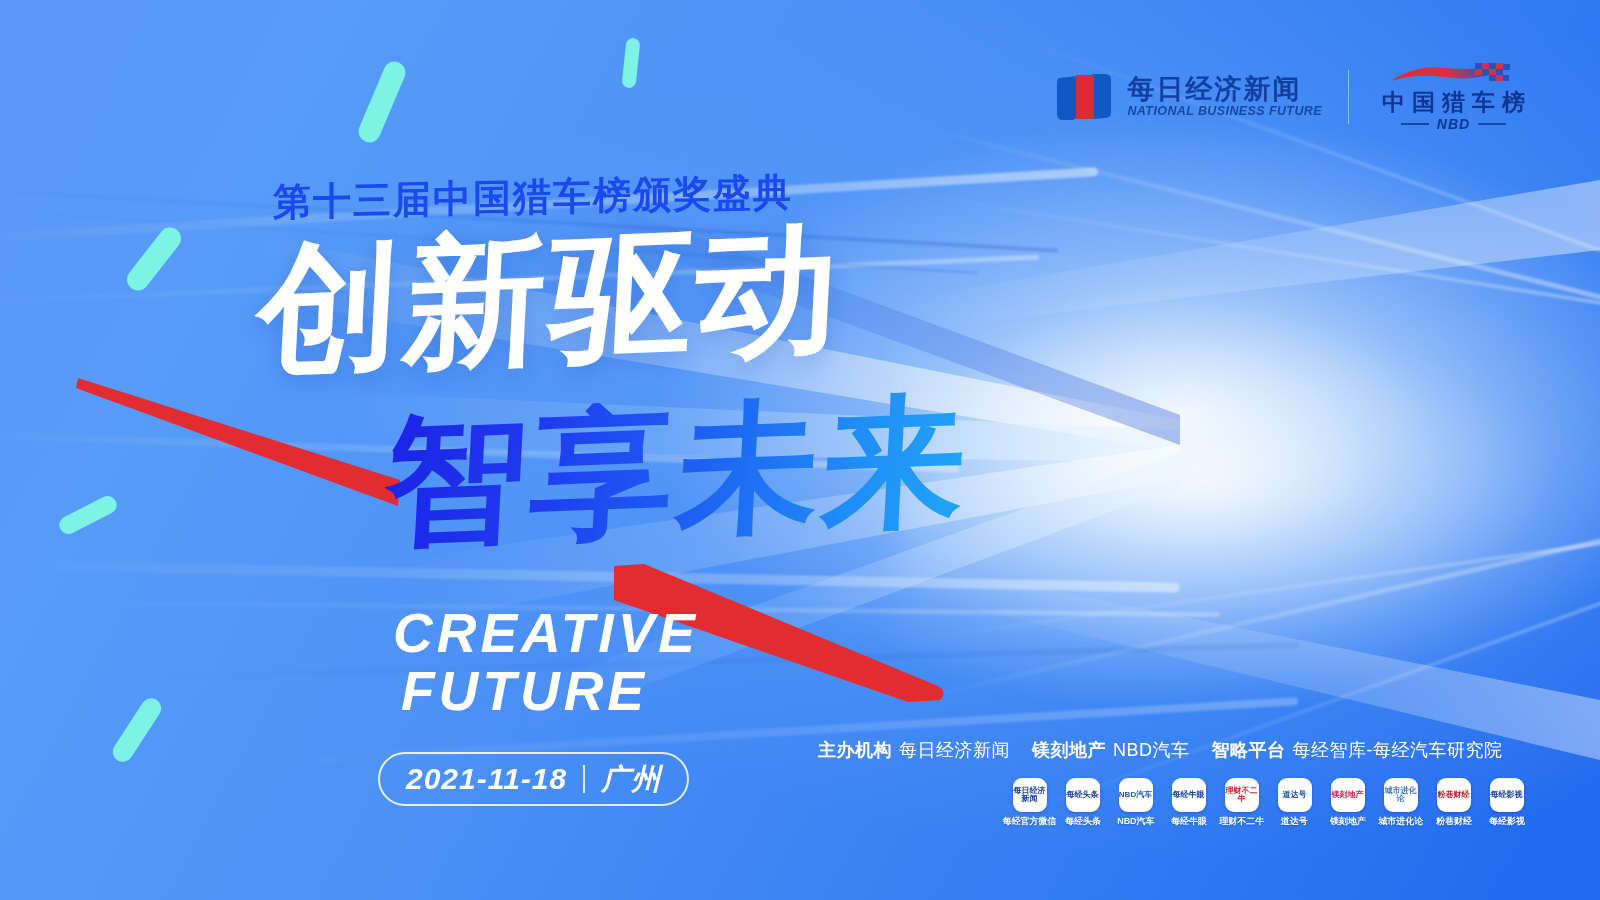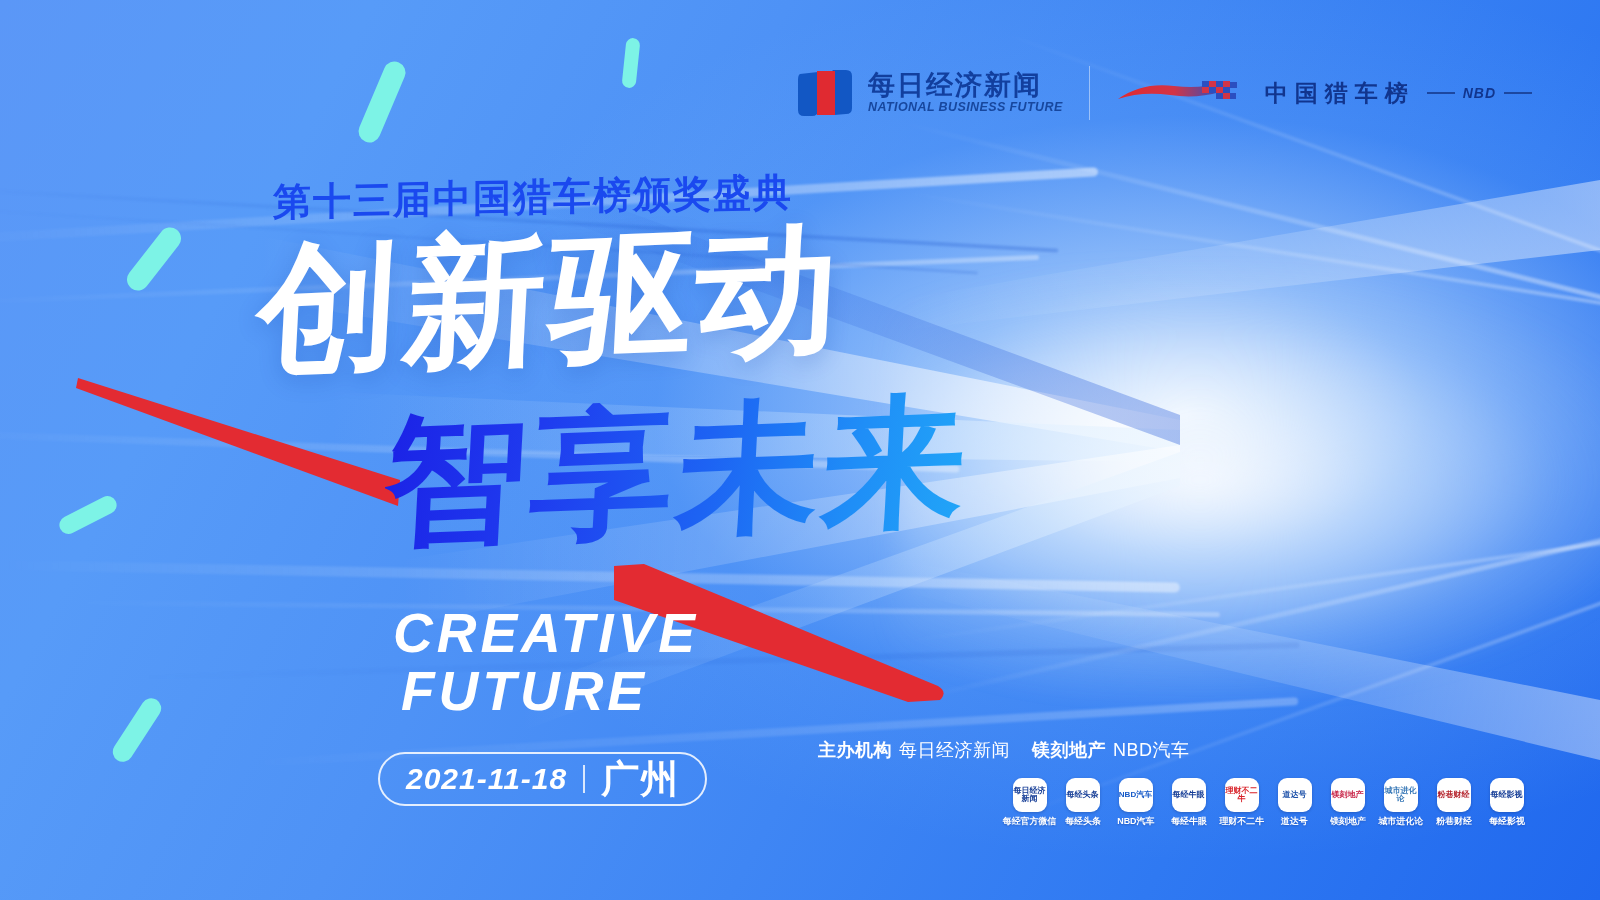--- a/index.html
+++ b/index.html
@@ -114,22 +114,23 @@
   }
 
   .divider-v {
     width: 1px;
     height: 54px;
     background: rgba(255,255,255,0.45);
   }
 
   .lc-logo {
     display: flex;
-    align-items: center;
-    gap: 12px;
+    flex-direction: column;
+    align-items: center;
+    gap: 3px;
   }
   .lc-swoosh {
     width: 130px;
     height: 26px;
     position: relative;
   }
   .lc-cn {
     font-size: 23px;
     font-weight: bold;
     color: #11358e;
@@ -235,21 +236,22 @@
     letter-spacing: 1px;
     line-height: 1;
     white-space: nowrap;
   }
   .pill-sep {
     width: 2px;
     height: 28px;
     background: rgba(255,255,255,0.8);
   }
   .city-txt {
-    font-size: 38px;
+    font-size: 29px;
+    font-style: italic;
     font-weight: bold;
     color: #ffffff;
     letter-spacing: 1px;
     line-height: 1;
     white-space: nowrap;
   }
 
   
   .credits {
     position: absolute;
@@ -448,20 +450,24 @@
 
   <div class="credits">
       <div class="credit-item">
         <span class="credit-key">主办机构</span>
         <span class="credit-val">每日经济新闻</span>
       </div>
       <div class="credit-item">
         <span class="credit-key">镁刻地产</span>
         <span class="credit-val">NBD汽车</span>
       </div>
+      <div class="credit-item">
+        <span class="credit-key">智略平台</span>
+        <span class="credit-val">每经智库-每经汽车研究院</span>
+      </div>
     </div>
 
   <div class="apps">
       <div class="app">
         <div class="app-tile" style="background: rgb(255, 255, 255);">
           <div class="tile-gl" style="color: rgb(21, 61, 150);">每日经济新闻</div>
         </div>
         <div class="app-label">每经官方微信</div>
       </div>
       <div class="app">

